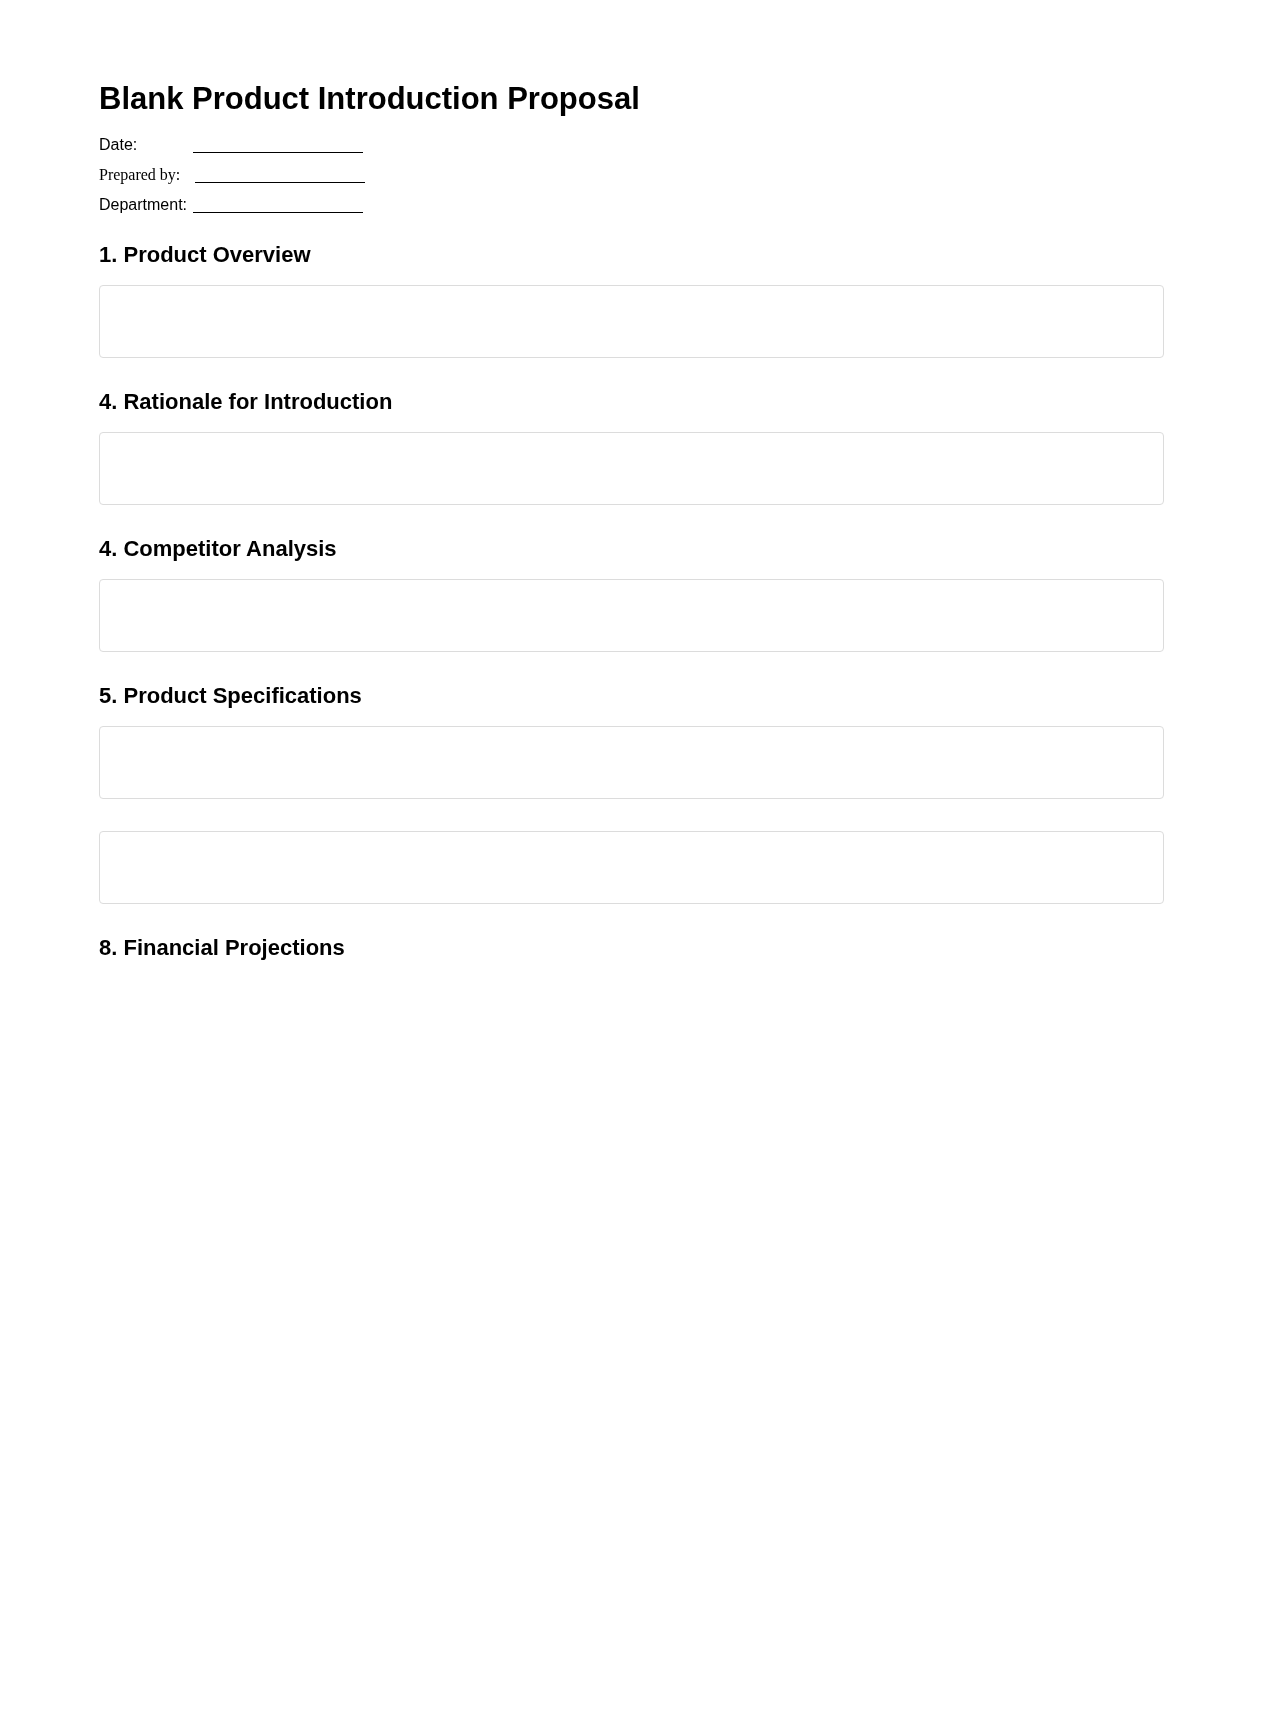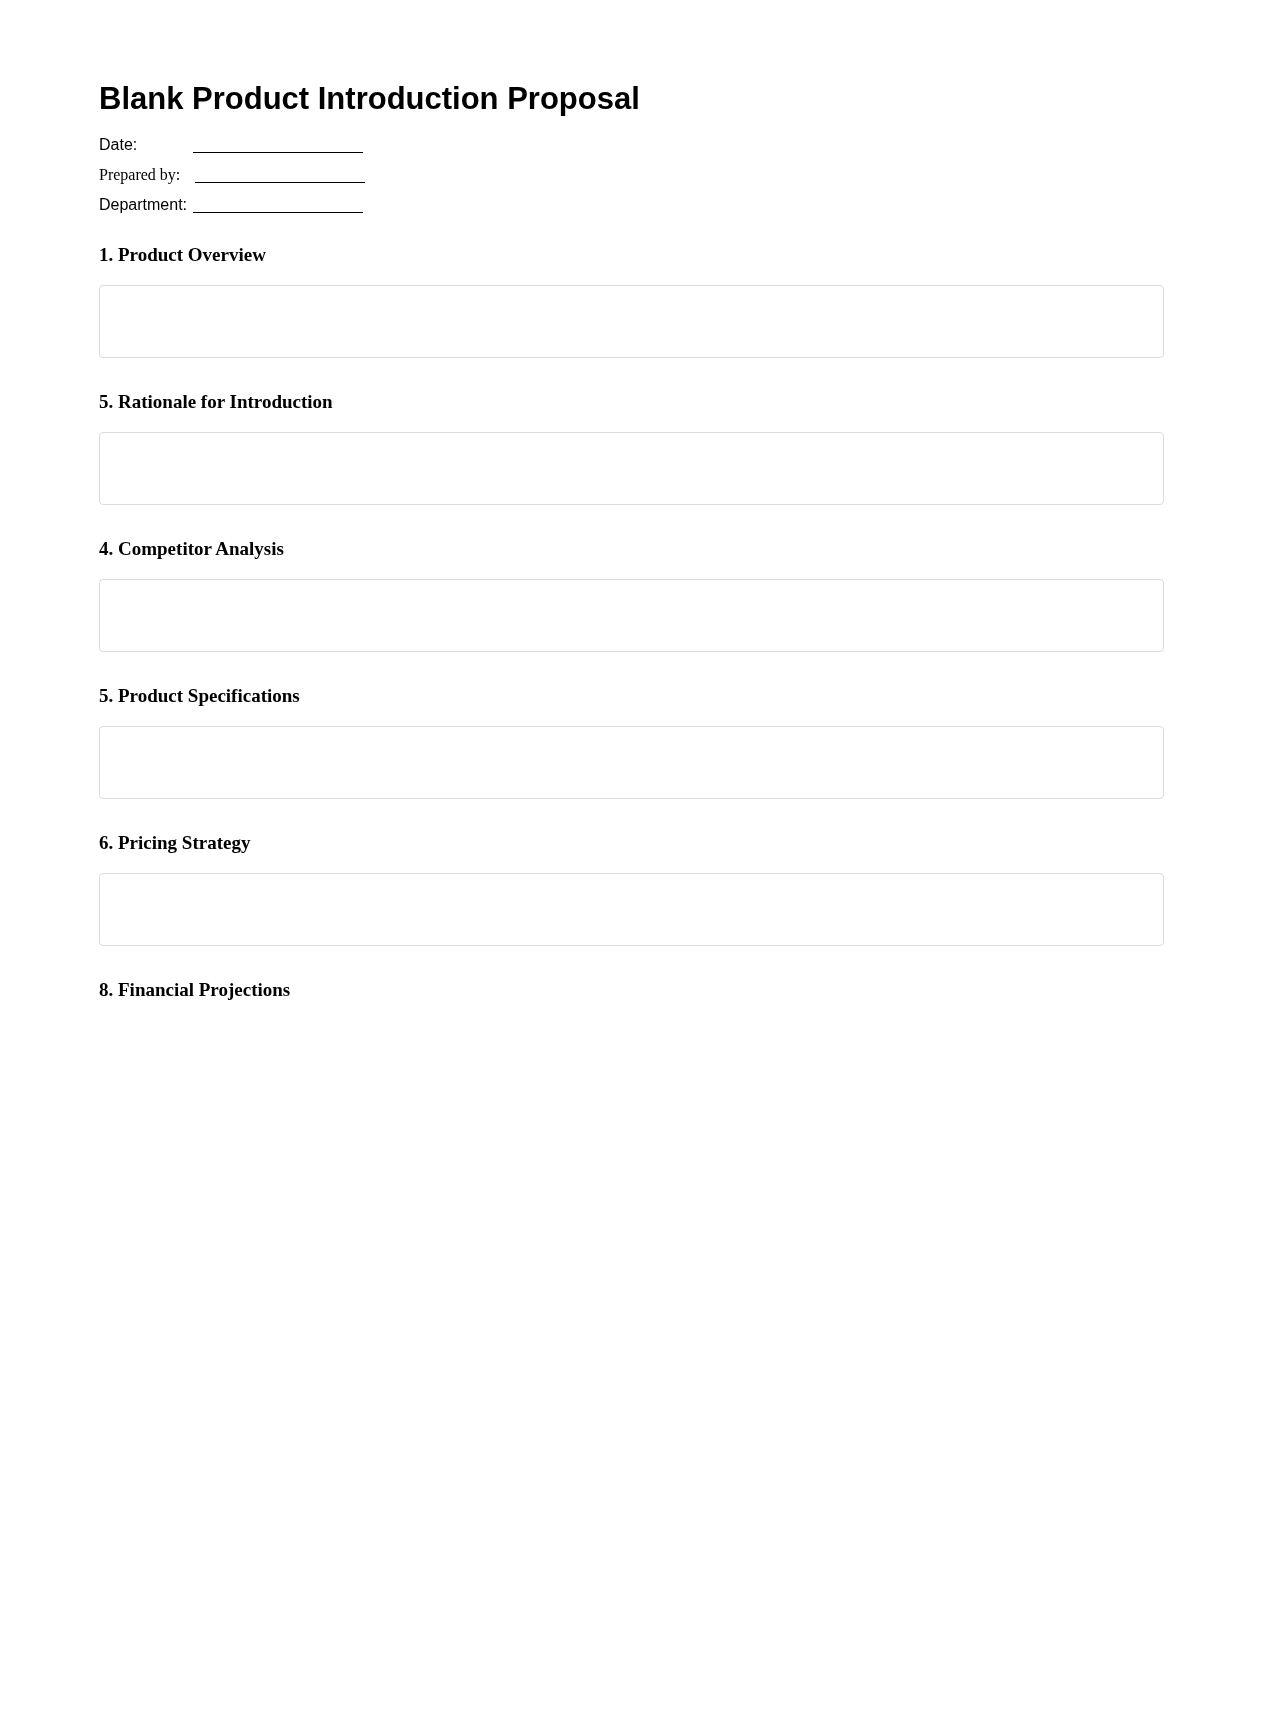--- a/index.html
+++ b/index.html
@@ -8,21 +8,21 @@
   .title { position: absolute; left: 0; top: 81px; margin: 0; font-size: 31px; line-height: 36px; font-weight: bold; white-space: nowrap; text-align: center; }
   .meta { position: absolute; left: 0; top: 130px; }
   .meta-row { height: 30px; line-height: 30px; font-size: 16px; white-space: nowrap; display: flex; }
   .meta-label { display: inline-block; }
   .meta-label.date { width: 94px; }
   .meta-label.prep { width: 96px; font-family: Liberation Serif, serif; }
   .meta-label.dept { width: 94px; }
   .meta-line { display: inline-block; width: 170px; border-bottom: 1px solid #000; height: 22px; }
   .sections { position: absolute; left: 0; top: 243px; width: 1065px; }
   .section { margin-bottom: 32px; }
-  .section-heading { margin: 0 0 18px 0; font-size: 19px; line-height: 24px; font-weight: bold; white-space: nowrap; font-family: Liberation Serif, serif; }
+  .section-heading { margin: 0 0 18px 0; font-size: 22px; line-height: 24px; font-weight: bold; white-space: nowrap; }
   .section-box { box-sizing: border-box; width: 1065px; height: 73px; border: 1px solid #dcdcdc; border-radius: 4px; background: #fff; }
 </style>
 </head>
 <body>
 
 <div class="page">
   <h1 class="title">Blank Product Introduction Proposal</h1>
 
   <div class="meta">
     <div class="meta-row">
@@ -38,32 +38,31 @@
       <span class="meta-line"></span>
     </div>
   </div>
 
   <div class="sections">
     <div class="section">
       <h2 class="section-heading">1. Product Overview</h2>
       <div class="section-box"></div>
     </div>
     <div class="section">
-      <h2 class="section-heading">5. Rationale for Introduction</h2>
+      <h2 class="section-heading">4. Rationale for Introduction</h2>
       <div class="section-box"></div>
     </div>
     <div class="section">
       <h2 class="section-heading">4. Competitor Analysis</h2>
       <div class="section-box"></div>
     </div>
     <div class="section">
       <h2 class="section-heading">5. Product Specifications</h2>
       <div class="section-box"></div>
     </div>
     <div class="section">
-      <h2 class="section-heading">6. Pricing Strategy</h2>
       <div class="section-box"></div>
     </div>
     <div class="section">
       <h2 class="section-heading">8. Financial Projections</h2>
     </div>
   </div>
 </div>
 
 </body></html>

